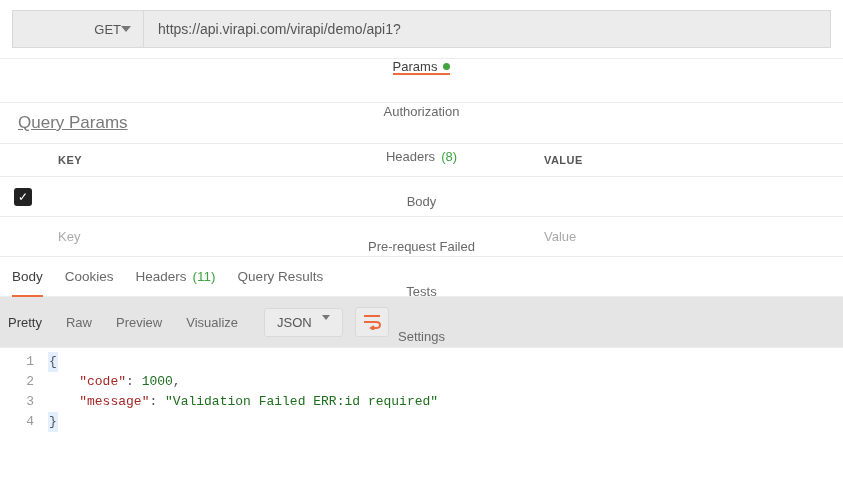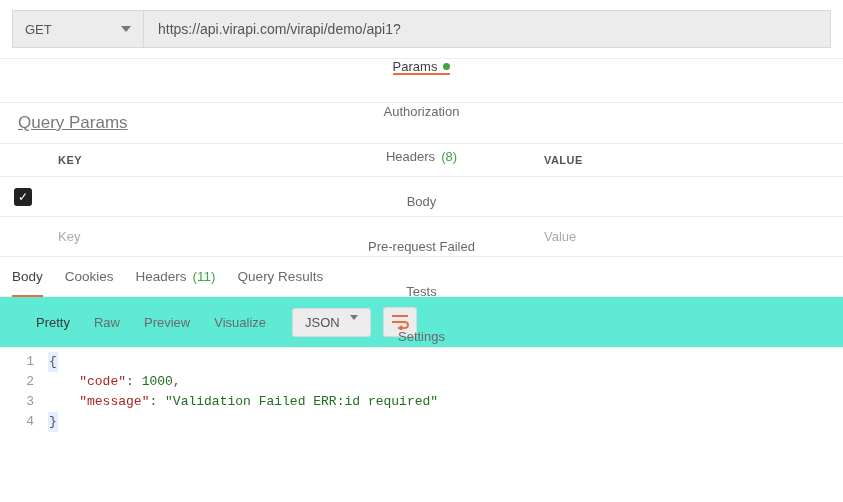--- a/index.html
+++ b/index.html
@@ -1,20 +1,20 @@
 <!DOCTYPE html>
 <html><head>
 <meta charset="utf-8">
 <style>
   * { box-sizing: border-box; margin: 0; padding: 0; }
   body { font-family: -apple-system, BlinkMacSystemFont, "Segoe UI", Helvetica, Arial, sans-serif; font-size: 13px; color: #555; background: #fff; width: 843px; }
   
   
   .request-bar { display: flex; padding: 10px 12px 10px 12px; gap: 0; border-bottom: 1px solid #ececec; }
-  .method-select { display: flex; align-items: center; justify-content: space-between; width: 132px; height: 38px; background: #ececec; border: 1px solid #d9d9d9; padding: 0 12px; color: #555; font-size: 13px; cursor: pointer; }
+  .method-select { display: flex; align-items: center; justify-content: flex-end; width: 132px; height: 38px; background: #ececec; border: 1px solid #d9d9d9; padding: 0 12px; color: #555; font-size: 13px; cursor: pointer; }
   .method-select .caret { width: 0; height: 0; border-left: 5px solid transparent; border-right: 5px solid transparent; border-top: 6px solid #777; }
   .url-input { flex: 1; height: 38px; background: #ececec; border: 1px solid #d9d9d9; border-left: none; padding: 0 14px; color: #555; font-size: 14px; outline: none; }
 
   
   .tabs { display: flex; align-items: center; gap: 30px; padding: 0 16px; height: 44px; border-bottom: 1px solid #ececec; font-size: 13px; color: #696969; flex-direction: column; }
   .tab { display: flex; align-items: center; height: 100%; cursor: pointer; position: relative; gap: 6px; }
   .tab.active { color: #404040; }
   .tab.active::after { content: ""; position: absolute; left: 0; right: 0; bottom: -1px; height: 2px; background: #ed6b3d; }
   .dot-green { display: inline-block; width: 7px; height: 7px; border-radius: 50%; background: #3fa33f; }
   .badge-green { color: #3fa33f; }
@@ -30,21 +30,21 @@
   .cell-input { width: 100%; height: 100%; border: none; outline: none; padding: 0 12px; font-size: 13px; color: #555; }
   .cell-input::placeholder { color: #aaa; }
 
   
   .response-tabs { display: flex; align-items: center; gap: 22px; padding: 0 12px; height: 40px; border-bottom: 1px solid #ececec; font-size: 13.5px; color: #696969; }
   .rtab { display: flex; align-items: center; height: 100%; cursor: pointer; position: relative; gap: 6px; }
   .rtab.active { color: #404040; font-weight: 500; }
   .rtab.active::after { content: ""; position: absolute; left: 0; right: 0; bottom: -1px; height: 2px; background: #ed6b3d; }
 
   
-  .response-toolbar { display: flex; align-items: center; gap: 0; padding: 10px 28px; background: #5eead4; }
+  .response-toolbar { display: flex; align-items: center; gap: 0; padding: 10px 0; background: #e5e5e5; }
   .view-group { display: flex; align-items: center; gap: 24px; padding: 0 16px 0 8px; color: #6b6b6b; font-size: 13px; }
   .view-btn { cursor: pointer; }
   .view-btn.active { color: #3a3a3a; }
   .format-select { display: flex; align-items: flex-start; gap: 10px; background: #ececec; border: 1px solid #d9d9d9; padding: 6px 12px; color: #555; font-size: 13px; cursor: pointer; margin-left: 10px; border-radius: 3px; }
   .format-select .caret { width: 0; height: 0; border-left: 4px solid transparent; border-right: 4px solid transparent; border-top: 5px solid #777; }
   .wrap-btn { display: flex; align-items: center; justify-content: center; width: 34px; height: 30px; background: #ececec; border: 1px solid #d9d9d9; margin-left: 12px; cursor: pointer; border-radius: 3px; }
   .wrap-btn svg { stroke: #ed6b3d; }
 
   
   .code-area { font-family: Consolas, "Courier New", monospace; font-size: 13px; padding: 4px 0 20px 0; border-top: 1px solid #ececec; }

